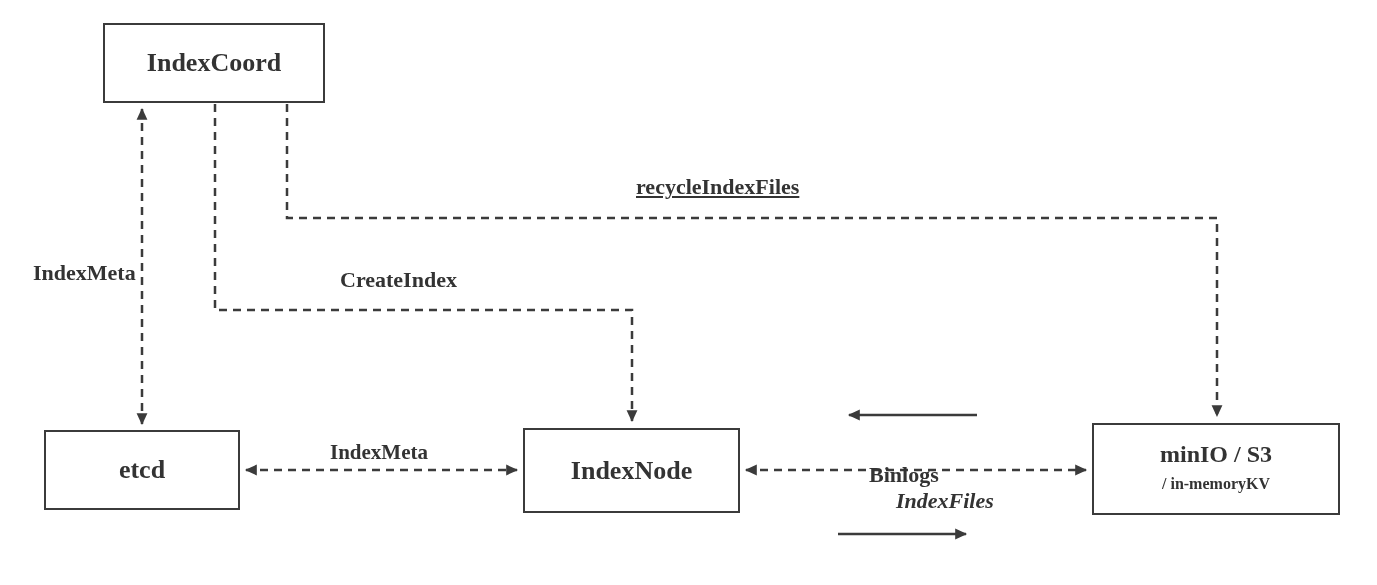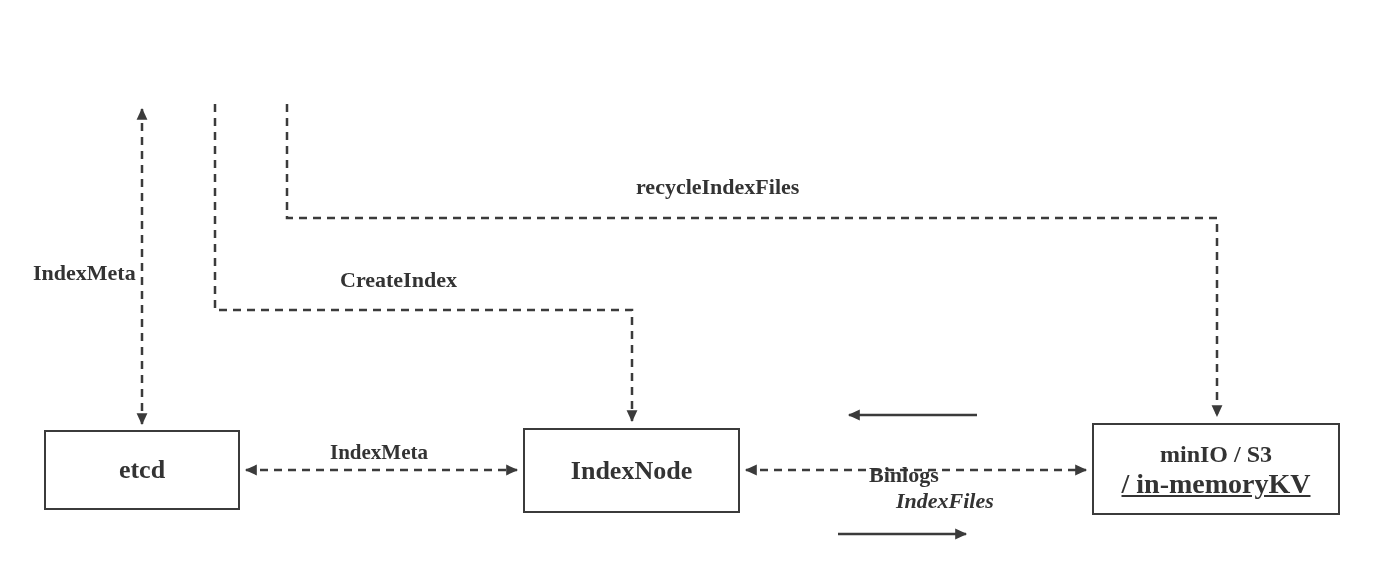--- a/index.html
+++ b/index.html
@@ -29,35 +29,35 @@
     display: flex;
     flex-direction: column;
     align-items: center;
     justify-content: center;
     text-align: center;
     color: #333333;
     font-weight: bold;
     font-size: 26px;
     box-sizing: border-box;
   }
-  .node .line2 { font-size: 28px; text-decoration: underline; }
+  .node .line2 { font-size: 16px; }
   #node-indexcoord { left: 103px; top: 23px;  width: 222px; height: 80px; }
   #node-etcd       { left: 44px;  top: 430px; width: 196px; height: 80px; }
   #node-indexnode  { left: 523px; top: 428px; width: 217px; height: 85px; }
   #node-storage    { left: 1092px; top: 423px; width: 248px; height: 92px; font-size: 24px; line-height: 30px; }
   .edge-label {
     position: absolute;
     color: #333333;
     font-weight: bold;
     font-size: 22px;
     white-space: nowrap;
   }
   #label-indexmeta-vertical   { left: 33px;  top: 260px; }
   #label-createindex          { left: 340px; top: 267px; text-align: right; }
-  #label-recycleindexfiles    { left: 636px; top: 174px; }
+  #label-recycleindexfiles    { left: 636px; top: 174px; text-decoration: underline; }
   #label-indexmeta-horizontal { left: 330px; top: 440px; font-size: 21px; }
   #label-binlogs              { left: 869px; top: 428px; margin-top: 34px; }
   #label-indexfiles           { left: 896px; top: 488px; font-style: italic; }
 </style>
 </head>
 <body>
 
 <div id="canvas">
 
   <svg id="edges" viewBox="0 0 1377 585" xmlns="http://www.w3.org/2000/svg">
@@ -75,20 +75,23 @@
 
     <path d="M246,470 L517,470" fill="none" stroke="#3b3b3b" stroke-width="2.5" stroke-dasharray="8,6" marker-start="url(#arrow)" marker-end="url(#arrow)"></path>
 
     <path d="M746,470 L1086,470" fill="none" stroke="#3b3b3b" stroke-width="2.5" stroke-dasharray="8,6" marker-start="url(#arrow)" marker-end="url(#arrow)"></path>
 
     <path d="M977,415 L849,415" fill="none" stroke="#3b3b3b" stroke-width="2.5" marker-end="url(#arrow)"></path>
 
     <path d="M838,534 L966,534" fill="none" stroke="#3b3b3b" stroke-width="2.5" marker-end="url(#arrow)"></path>
   </svg>
 
+  <div id="node-indexcoord" class="node">
+    <span>IndexCoord</span>
+  </div>
 
   <div id="node-etcd" class="node">
     <span>etcd</span>
   </div>
 
   <div id="node-indexnode" class="node">
     <span>IndexNode</span>
   </div>
 
   <div id="node-storage" class="node">

